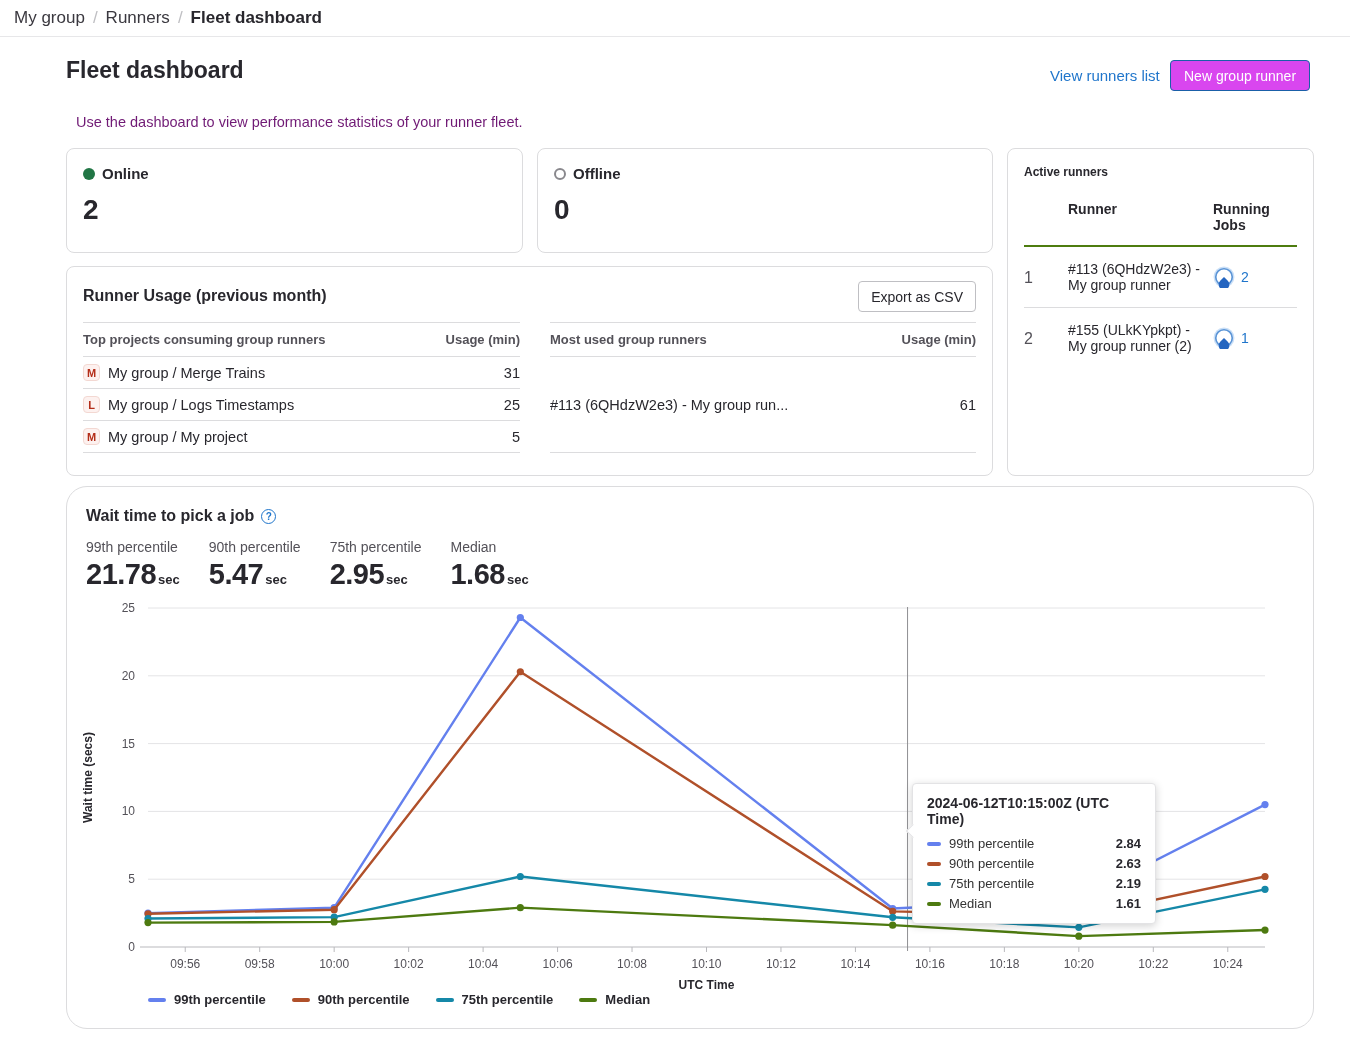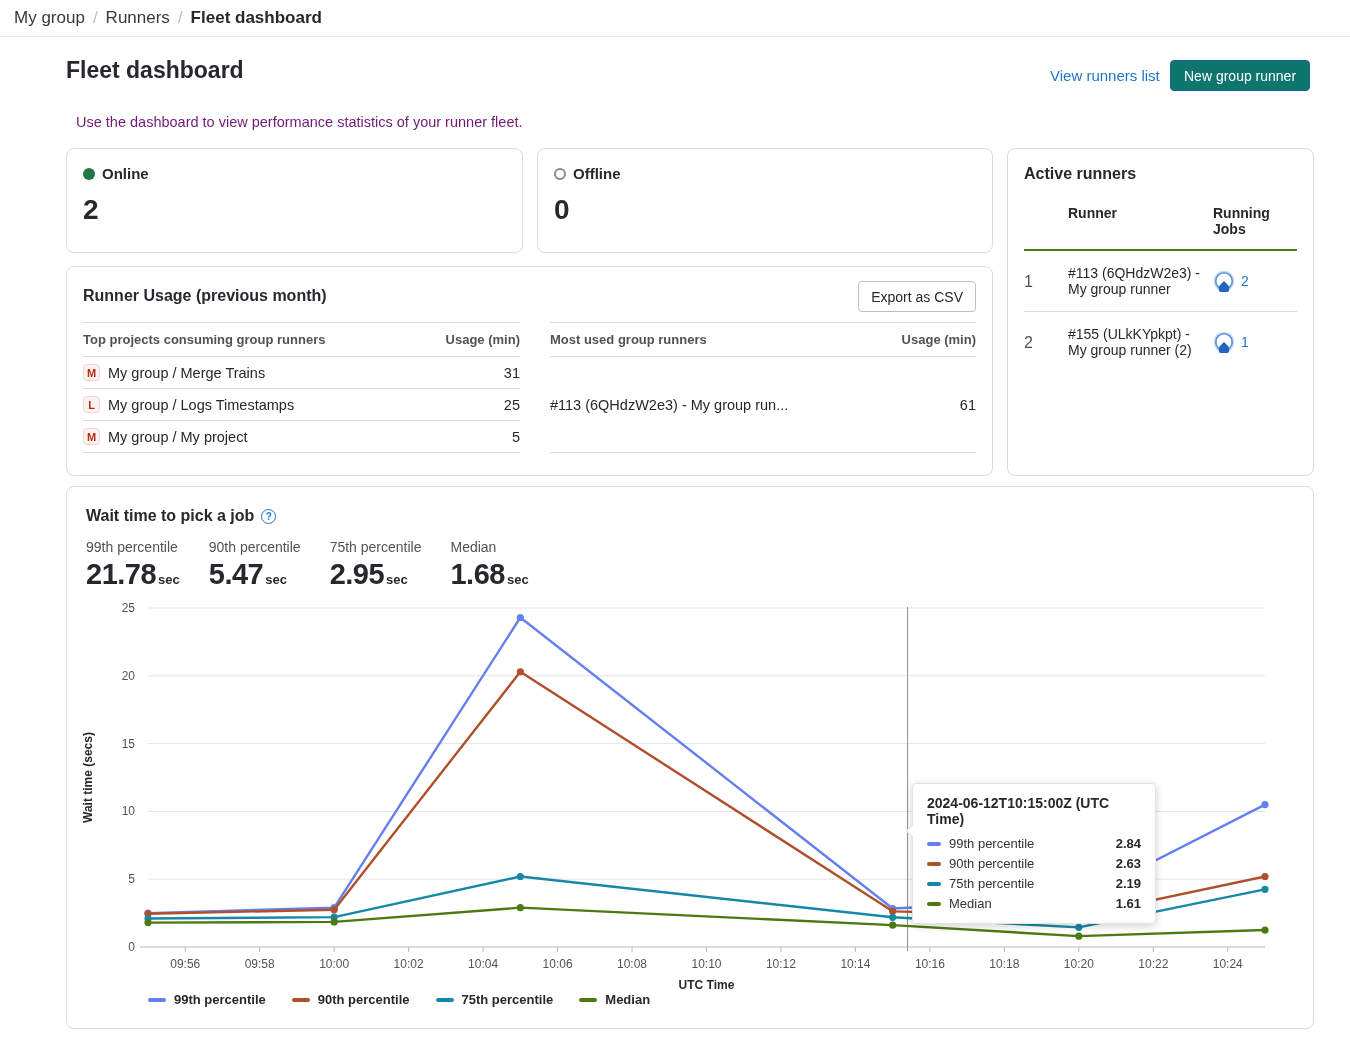--- a/index.html
+++ b/index.html
@@ -8,36 +8,36 @@
 
   
   .breadcrumb-bar { position:absolute; top:0; left:0; width:1350px; height:37px; border-bottom:1px solid #e7e7e9; display:flex; align-items:center; padding-left:14px; font-size:17px; }
   .crumb { color:#3a383f; cursor:pointer; }
   .crumb-sep { color:#bfbfc3; margin:0 8px; }
   .crumb-current { font-weight:bold; color:#28272d; }
 
   
   .page-title { position:absolute; left:66px; top:57px; font-size:23px; font-weight:bold; }
   .view-runners-link { position:absolute; left:1050px; top:67px; font-size:15px; color:#1f75cb; cursor:pointer; }
-  .new-runner-btn { position:absolute; left:1170px; top:60px; height:31px; padding:0 13px; background:#0f766e; color:#fff; border:1px solid #1a60a8; border-radius:4px; font-size:14px; font-weight:400; font-family:inherit; cursor:pointer; display:flex; align-items:center; }
+  .new-runner-btn { position:absolute; left:1170px; top:60px; height:31px; padding:0 13px; background:#d946ef; color:#fff; border:1px solid #1a60a8; border-radius:4px; font-size:14px; font-weight:400; font-family:inherit; cursor:pointer; display:flex; align-items:center; }
   .page-desc { position:absolute; left:76px; top:114px; font-size:14.5px; color:#701a75; }
 
   .card { position:absolute; background:#fff; border:1px solid #dcdcde; border-radius:8px; }
 
   
   .card-online  { left:66px;  top:148px; width:457px; height:105px; padding:16px; }
   .card-offline { left:537px; top:148px; width:456px; height:105px; padding:16px; }
   .status-label-row { display:flex; align-items:center; gap:7px; font-size:15px; font-weight:bold; }
   .dot-online { width:12px; height:12px; border-radius:50%; background:#217645; }
   .dot-offline { width:12px; height:12px; border-radius:50%; background:#fff; border:2px solid #89888d; }
   .status-value { margin-top:12px; font-size:28px; font-weight:bold; }
 
   
   .card-active { left:1007px; top:148px; width:307px; height:328px; padding:16px; }
-  .active-title { font-size:16px; font-weight:bold; }
+  .active-title { font-size:12px; font-weight:bold; }
   .active-table { width:100%; margin-top:14px; border-collapse:collapse; font-size:14px; }
   .active-table th { text-align:left; font-weight:bold; padding:8px 0 12px 0; vertical-align:top; border-bottom:2px solid #4d7c0f; }
   .active-table td { padding:14px 0; border-bottom:1px solid #dcdcde; vertical-align:middle; }
   .active-table tr:last-child td { border-bottom:none; }
   .col-idx { width:44px; color:#535158; font-size:16px; vertical-align:top; }
   td.col-idx { padding-top:16px; }
   .col-runner { width:145px; padding-right:10px !important; line-height:1.15; }
   .jobs-cell { display:flex; align-items:center; gap:6px; }
   .jobs-count { color:#1f75cb; font-size:14px; cursor:pointer; }
 
@@ -49,21 +49,21 @@
   .usage-table { border-collapse:collapse; font-size:14.5px; }
   .usage-table.left { width:438px; }
   .usage-table.right { width:427px; }
   .usage-table th { font-size:13px; font-weight:bold; color:#535158; text-align:left; padding:9px 0; border-top:1px solid #dcdcde; border-bottom:1px solid #dcdcde; }
   .usage-table th.num, .usage-table td.num { text-align:right; }
   .usage-table td { padding:7px 0; border-bottom:1px solid #dcdcde; }
   .proj-cell { display:flex; align-items:center; gap:8px; }
   .avatar { width:17px; height:17px; border-radius:4px; background:#fdf1ef; border:1px solid #f3d8d2; color:#b42d18; font-size:11px; font-weight:bold; display:flex; align-items:center; justify-content:center; }
 
   
-  .card-chart { left:66px; top:486px; width:1248px; height:543px; }
+  .card-chart { left:66px; top:486px; width:1248px; height:543px;border-radius:21px; }
   .chart-title-row { position:absolute; left:19px; top:20px; display:flex; align-items:center; gap:7px; }
   .chart-title { font-size:16px; font-weight:bold; }
   .help-icon { width:15px; height:15px; border-radius:50%; border:1.5px solid #1f75cb; color:#1f75cb; font-size:10px; font-weight:bold; display:flex; align-items:center; justify-content:center; cursor:pointer; }
   .stats-row { position:absolute; left:19px; top:52px; display:flex; gap:29px; }
   .stat-label { font-size:14px; color:#535158; }
   .stat-value-row { margin-top:3px; }
   .stat-value { font-size:29px; font-weight:bold; letter-spacing:-0.5px; }
   .stat-unit { font-size:13px; font-weight:bold; margin-left:2px; }
 
   .wait-svg { position:absolute; left:0; top:110px; }

